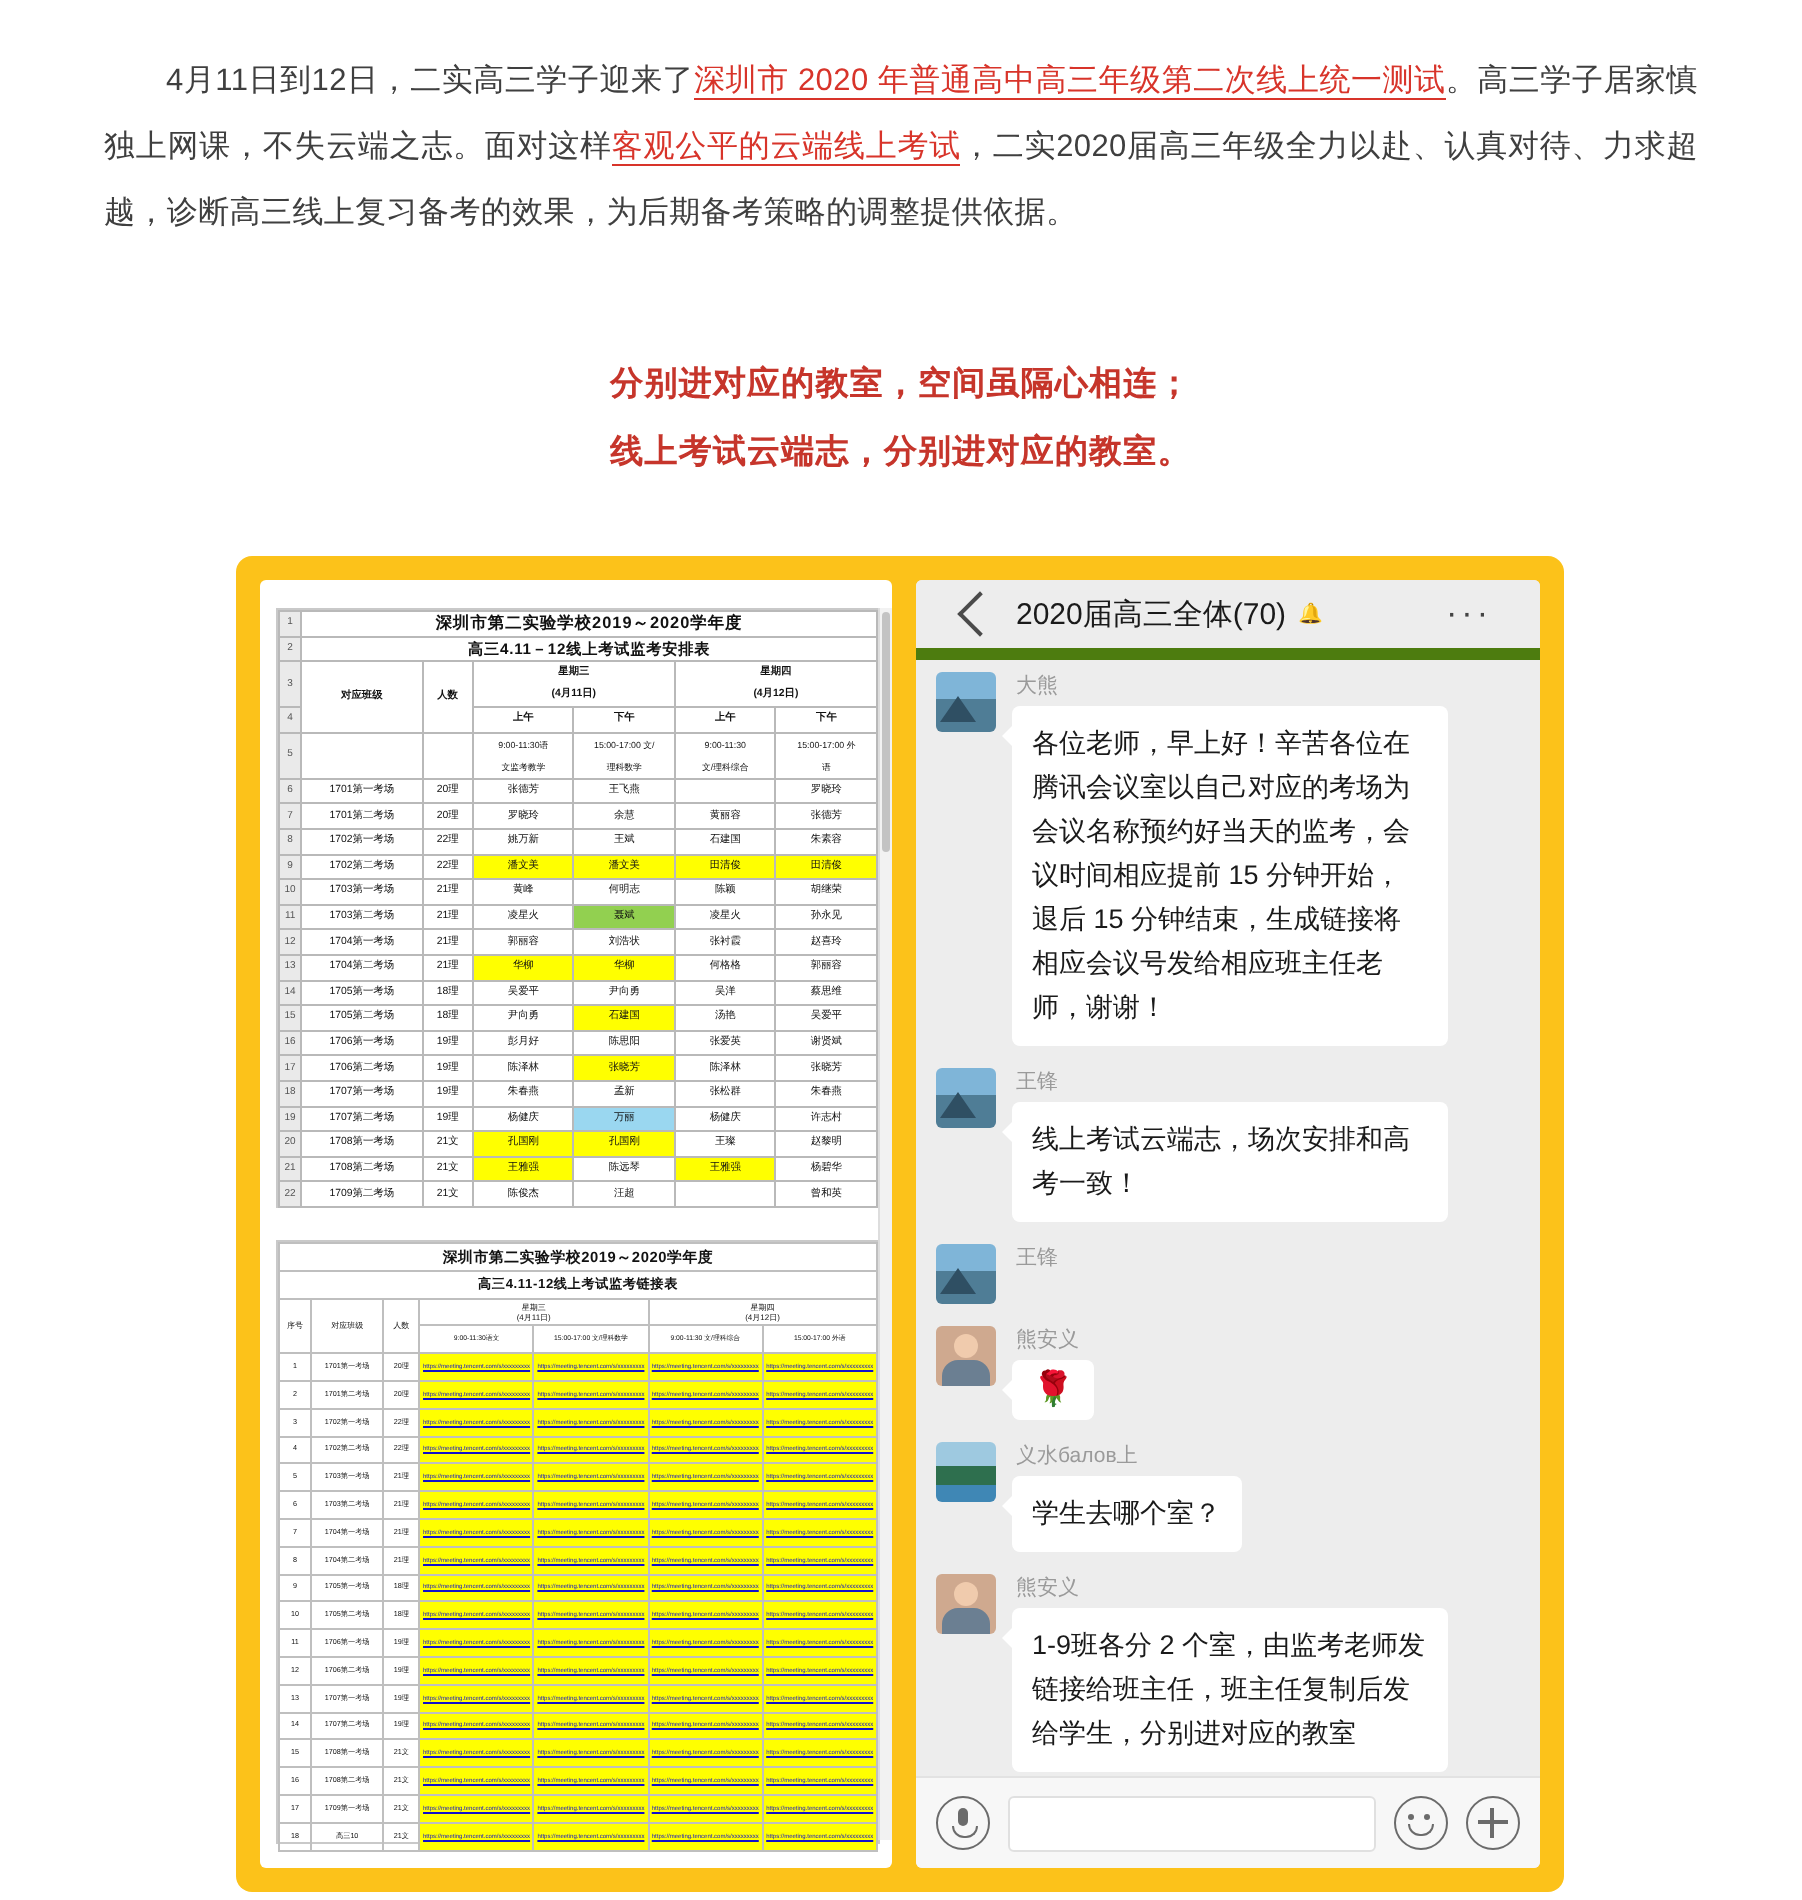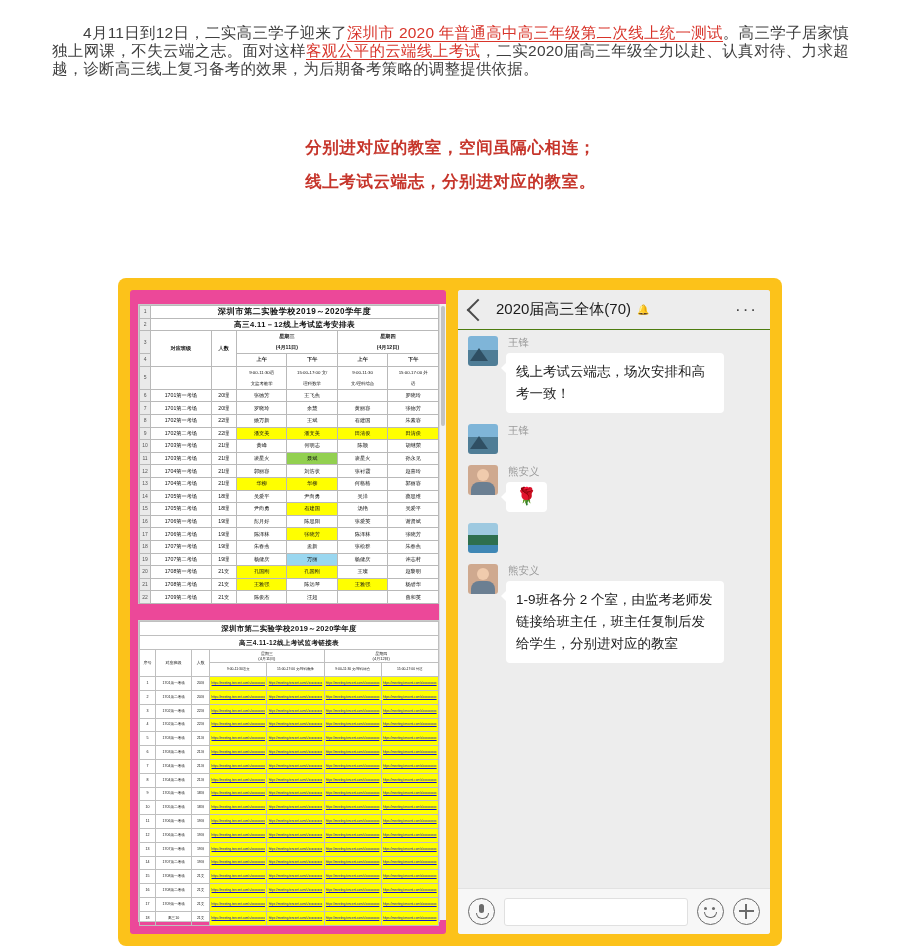--- a/index.html
+++ b/index.html
@@ -15,21 +15,21 @@
     overflow: hidden;
     position: relative;
   }
 
   
   .article {
     padding: 8px 52px 0 52px;
   }
   .para {
     font-size: 15.5px;
-    line-height: 18px;
+    line-height: 33px;
     text-align: justify;
     letter-spacing: 0.2px;
     color: #3f3f3f;
     text-indent: 2em;
   }
   .hl-red-u {
     color: #d8342a;
     border-bottom: 1px solid #d8342a;
   }
 
@@ -51,21 +51,21 @@
     width: 664px;
     height: 668px;
     background: #fcc21a;
     border-radius: 8px;
     box-sizing: border-box;
     padding: 12px;
     display: flex;
     gap: 12px;
   }
   .pane {
-    background: #ec4899;
+    background: #ffffff;
     border-radius: 3px;
     position: relative;
     overflow: hidden;
   }
   .pane-left {
     width: 316px;
     height: 644px;
   }
   .pane-right {
     width: 312px;
@@ -153,23 +153,23 @@
     width: 4px; height: 120px; background: #c3c3c3; border-radius: 2px;
     display: block;
   }
 
   
   .chat-header {
     height: 40px;
     background: #ededed;
     display: flex;
     align-items: center;
-    padding: 0 12px;
+    padding: 0 24px;
     box-sizing: border-box;
-    border-bottom: 1px solid #4d7c0f;
+    border-bottom: 6px solid #4d7c0f;
     justify-content: center;
   }
   .back-chevron {
     width: 14px; height: 14px;
     border-left: 2px solid #4a4a4a;
     border-bottom: 2px solid #4a4a4a;
     transform: rotate(45deg);
     margin-right: 10px;
     flex: 0 0 auto;
   }
@@ -746,34 +746,39 @@
 
   <div class="pane pane-right">
     <div class="chat-header">
       <div class="back-chevron"></div>
       <span class="chat-title">2020届高三全体(70)</span>
       <span class="bell">🔔</span>
       <span class="more-dots">···</span>
     </div>
 
     <div class="chat-body" id="chat-body">
+        <div class="msg">
+          <div class="avatar av-mountain"></div>
+          <div class="bubble-wrap"><div class="sender">大熊</div><div class="bubble">各位老师，早上好！辛苦各位在腾讯会议室以自己对应的考场为会议名称预约好当天的监考，会议时间相应提前 15 分钟开始，退后 15 分钟结束，生成链接将相应会议号发给相应班主任老师，谢谢！</div></div>
+        </div>
         <div class="msg">
           <div class="avatar av-mountain"></div>
           <div class="bubble-wrap"><div class="sender">王锋</div><div class="bubble">线上考试云端志，场次安排和高考一致！</div></div>
         </div>
         <div class="msg">
           <div class="avatar av-mountain"></div>
           <div class="bubble-wrap"><div class="sender">王锋</div></div>
         </div>
         <div class="msg">
           <div class="avatar av-person"></div>
           <div class="bubble-wrap"><div class="sender">熊安义</div><div class="bubble bubble-rose">🌹</div></div>
         </div>
         <div class="msg">
           <div class="avatar av-lake"></div>
+          <div class="bubble-wrap"><div class="sender">义水балов上</div><div class="bubble">学生去哪个室？</div></div>
         </div>
         <div class="msg">
           <div class="avatar av-person"></div>
           <div class="bubble-wrap"><div class="sender">熊安义</div><div class="bubble">1-9班各分 2 个室，由监考老师发链接给班主任，班主任复制后发给学生，分别进对应的教室</div></div>
         </div>
       </div>
 
     <div class="chat-input">
       <div class="circ-btn voice"></div>
       <div class="input-box"></div>

